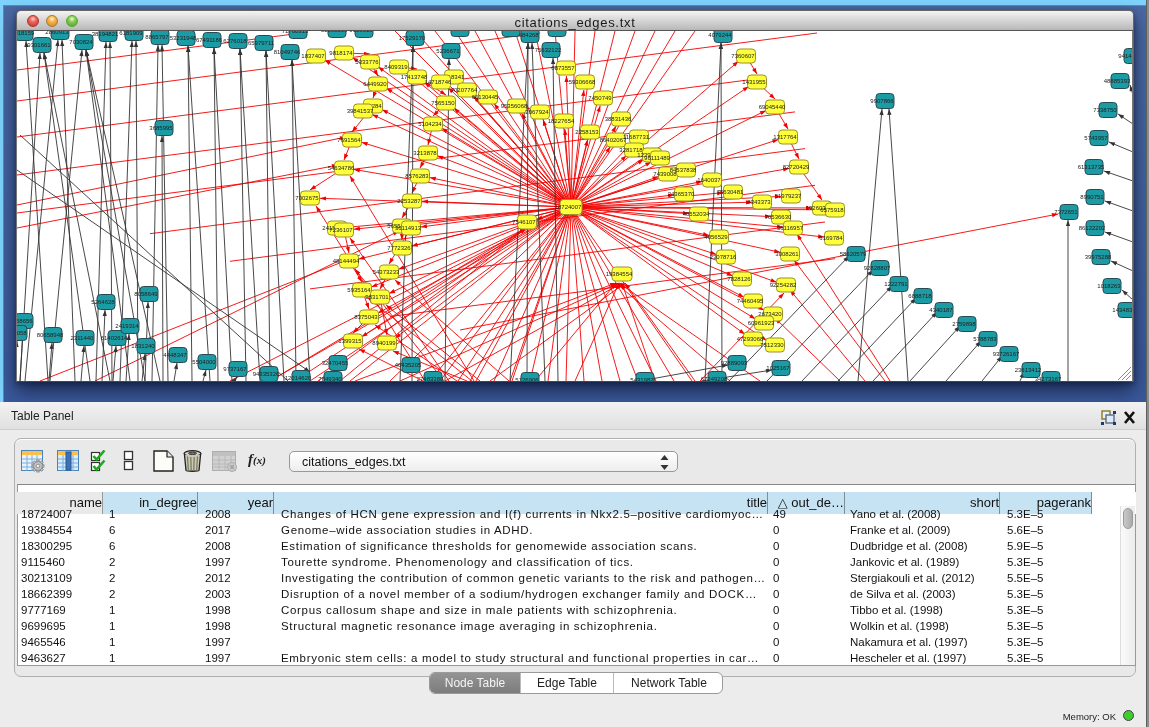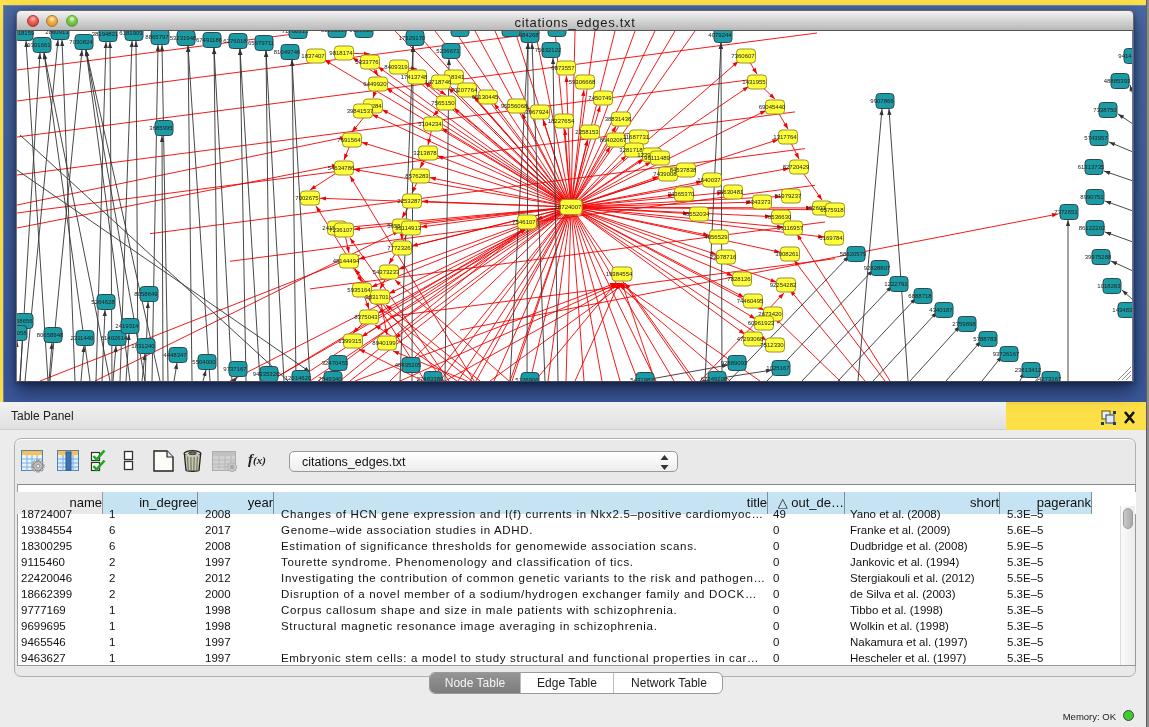--- a/index.html
+++ b/index.html
@@ -1,32 +1,32 @@
 <!DOCTYPE html>
 <html><head><meta charset="utf-8">
 <style>
 * { margin:0; padding:0; box-sizing:border-box; }
 html,body { width:1149px; height:727px; overflow:hidden; font-family:"Liberation Sans", sans-serif; }
-#app { position:relative; width:1149px; height:727px; background:#fde047; }
+#app { position:relative; width:1149px; height:727px; background:#7dd3fc; }
 #desktop { position:absolute; left:3px; top:5px; width:1143px; height:397px;
   background:linear-gradient(#4a68a2, #41609c 55%, #3a589a); border-top:1px solid #6b83b5; border-left:1px solid #6b83b5; }
 #rightstrip { position:absolute; right:0; top:0; width:3px; height:727px; background:#8c8c8c; border-left:1px solid #5f5f5f; }
 #window { position:absolute; left:16px; top:10px; width:1118px; height:372px;
   border-radius:5px 5px 0 0; box-shadow:0 9px 18px rgba(8,16,40,.62), 0 2px 5px rgba(8,16,40,.45); }
 #titlebar { position:absolute; left:0; top:0; width:1118px; height:21px;
   background:linear-gradient(#f4f4f4, #d8d8d8 45%, #bdbdbd 92%, #b3b3b3);
   border:1px solid #666; border-bottom:1px solid #555; border-radius:5px 5px 0 0; }
 #titletext { position:absolute; width:100%; text-align:center; top:4px; font-size:13px; letter-spacing:0.7px; color:#1a1a1a; }
 .tl { position:absolute; top:15px; width:12px; height:12px; border-radius:50%; }
 #tl-r { left:27px; background:radial-gradient(circle at 50% 30%, #ffb3ab 8%, #ee6a5f 35%, #cf3f35 80%); border:1px solid #a33; }
 #tl-y { left:46px; background:radial-gradient(circle at 50% 30%, #ffe9b0 8%, #f6b54c 35%, #dd9327 80%); border:1px solid #a73; }
 #tl-g { left:66px; background:radial-gradient(circle at 50% 30%, #d4f3b4 8%, #8ccc5c 35%, #62a833 80%); border:1px solid #5a3; }
 #graphwrap { position:absolute; left:16px; top:31px; width:1117px; height:351px; background:#fff;
   border-left:1px solid #777; border-right:1px solid #777; border-bottom:1px solid #445; overflow:hidden; }
-#tpbar { position:absolute; left:0; top:402px; width:1006px; height:28px;
+#tpbar { position:absolute; left:0; top:402px; width:1146px; height:28px;
   background:linear-gradient(#f2f2f2,#e0e0e0); border-bottom:1px solid #cfcfcf; }
 #tpbar .t { position:absolute; left:11px; top:7px; font-size:12px; color:#222; }
 #lower { position:absolute; left:0; top:430px; width:1146px; height:297px; background:#ececec; }
 #panel { position:absolute; left:14px; top:8px; width:1122px; height:239px; background:#e9e9e9;
   border:1px solid #b0b0b0; border-radius:7px; box-shadow:inset 0 1px 0 #fff; }
 #combo { position:absolute; left:289px; top:451px; width:389px; height:21px; background:linear-gradient(#ffffff,#ededed);
   border:1px solid #999; border-radius:5px; }
 #combo .txt { position:absolute; left:12px; top:3px; font-size:12.5px; color:#111; }
 #table { position:absolute; left:17px; top:484px; width:1119px; height:182px; background:#fff;
   border:1px solid #999; border-top:1px solid #888; }
@@ -946,36 +946,36 @@
       <span style="left:773px">0</span>
       <span style="left:850px">Dudbridge et al. (2008)</span>
       <span style="left:1007px">5.9E–5</span>
     </div>
     <div class="row" style="top:554px">
       <span style="left:21px">9115460</span>
       <span style="left:109px">2</span>
       <span style="left:205px">1997</span>
       <span style="left:281px;letter-spacing:0.68px">Tourette syndrome. Phenomenology and classification of tics.</span>
       <span style="left:773px">0</span>
-      <span style="left:850px">Jankovic et al. (1994)</span>
+      <span style="left:850px">Jankovic et al. (1989)</span>
       <span style="left:1007px">5.3E–5</span>
     </div>
     <div class="row" style="top:570px">
-      <span style="left:21px">22420046</span>
+      <span style="left:21px">30213109</span>
       <span style="left:109px">2</span>
       <span style="left:205px">2012</span>
       <span style="left:281px;letter-spacing:0.68px">Investigating the contribution of common genetic variants to the risk and pathogen…</span>
       <span style="left:773px">0</span>
       <span style="left:850px">Stergiakouli et al. (2012)</span>
       <span style="left:1007px">5.5E–5</span>
     </div>
     <div class="row" style="top:586px">
       <span style="left:21px">18662399</span>
       <span style="left:109px">2</span>
-      <span style="left:205px">2000</span>
+      <span style="left:205px">2003</span>
       <span style="left:281px;letter-spacing:0.68px">Disruption of a novel member of a sodium/hydrogen exchanger family and DOCK…</span>
       <span style="left:773px">0</span>
       <span style="left:850px">de Silva et al. (2003)</span>
       <span style="left:1007px">5.3E–5</span>
     </div>
     <div class="row" style="top:602px">
       <span style="left:21px">9777169</span>
       <span style="left:109px">1</span>
       <span style="left:205px">1998</span>
       <span style="left:281px;letter-spacing:0.68px">Corpus callosum shape and size in male patients with schizophrenia.</span>

